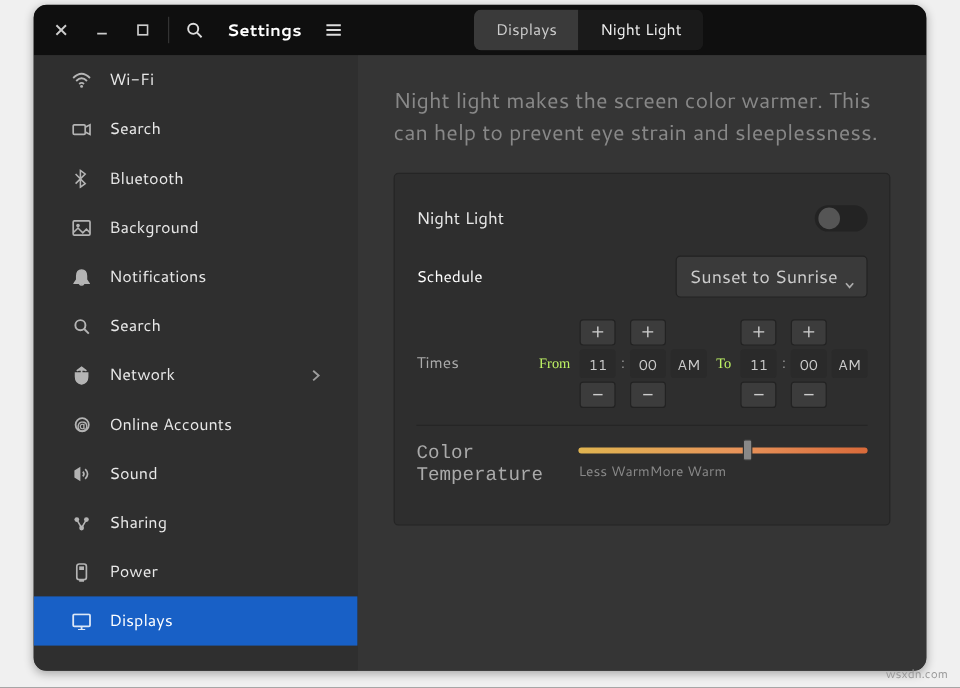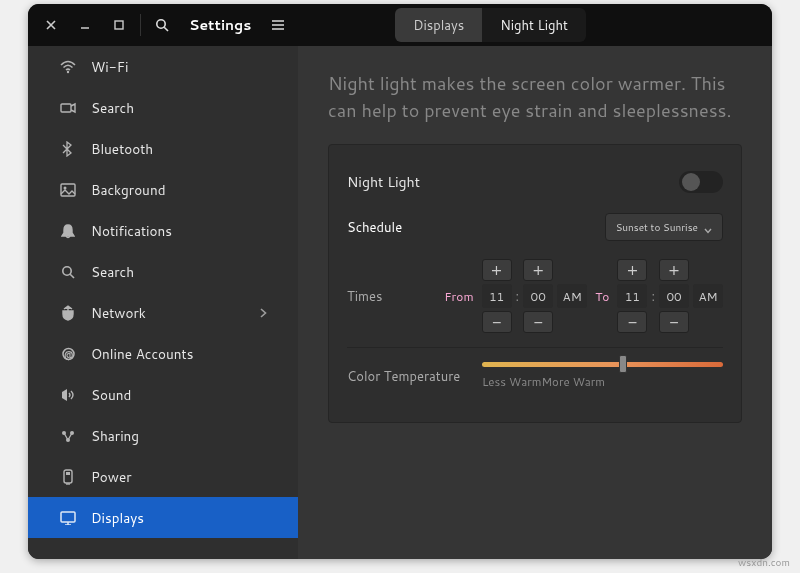--- a/index.html
+++ b/index.html
@@ -96,39 +96,39 @@
 .switch {
   width: 44px; height: 22px; background: #232323;
   border-radius: 12px; position: relative; margin-left: auto; cursor: pointer;
 }
 .switch .knob {
   width: 18px; height: 18px; border-radius: 50%;
   background: #555; position: absolute; top: 2px; left: 3px;
 }
 .combo {
   margin-left: auto; background: #3a3a3a; border: 1px solid #222;
-  border-radius: 4px; padding: 6px 10px; color: #ccc; font-size: 10px;
+  border-radius: 4px; padding: 6px 10px; color: #ccc; font-size: 15px;
   display: flex; align-items: flex-end; gap: 6px; cursor: pointer;
 }
 .times-row { display: flex; align-items: center; padding: 8px 0 14px 0; }
 .times-row .label { font-size: 13px; color: #aaa; width: 125px; }
 .time-group { display: flex; align-items: center; gap: 4px; }
-.tg-label { font-size: 12px; color: #f9a8d4; margin: 0 8px; }
+.tg-label { font-size: 12px; color: #bef264; margin: 0 8px; font-family: Liberation Serif, serif; }
 .spin { display: flex; flex-direction: column; align-items: center; gap: 3px; }
 .spin .pm {
   width: 30px; height: 22px; background: #3c3c3c; border: 1px solid #222;
   border-radius: 3px; color: #ccc; font-size: 16px; line-height: 1;
   display: flex; align-items: center; justify-content: center; cursor: pointer;
 }
 .spin .val {
   width: 30px; height: 24px; background: #2a2a2a; color: #ccc; font-size: 12px;
   display: flex; align-items: center; justify-content: center; border-radius: 3px;
 }
 .temp-row { padding-top: 14px; border-top: 1px solid #252525; }
-.temp-row .label { font-size: 13px; color: #aaa; width: 135px; }
+.temp-row .label { font-size: 16px; color: #aaa; width: 135px; font-family: Liberation Mono, monospace; }
 .slider-wrap { flex: 1; }
 .slider-track {
   height: 5px; border-radius: 3px; position: relative;
   background: linear-gradient(to right, #e0b450 0%, #e8945a 55%, #d96a3a 100%);
 }
 .slider-thumb {
   width: 8px; height: 18px; background: #888; border: 1px solid #333;
   position: absolute; top: -7px; left: 57%; border-radius: 2px; cursor: pointer;
 }
 .slider-labels { display: flex; font-size: 11.5px; color: #888; margin-top: 6px; }

